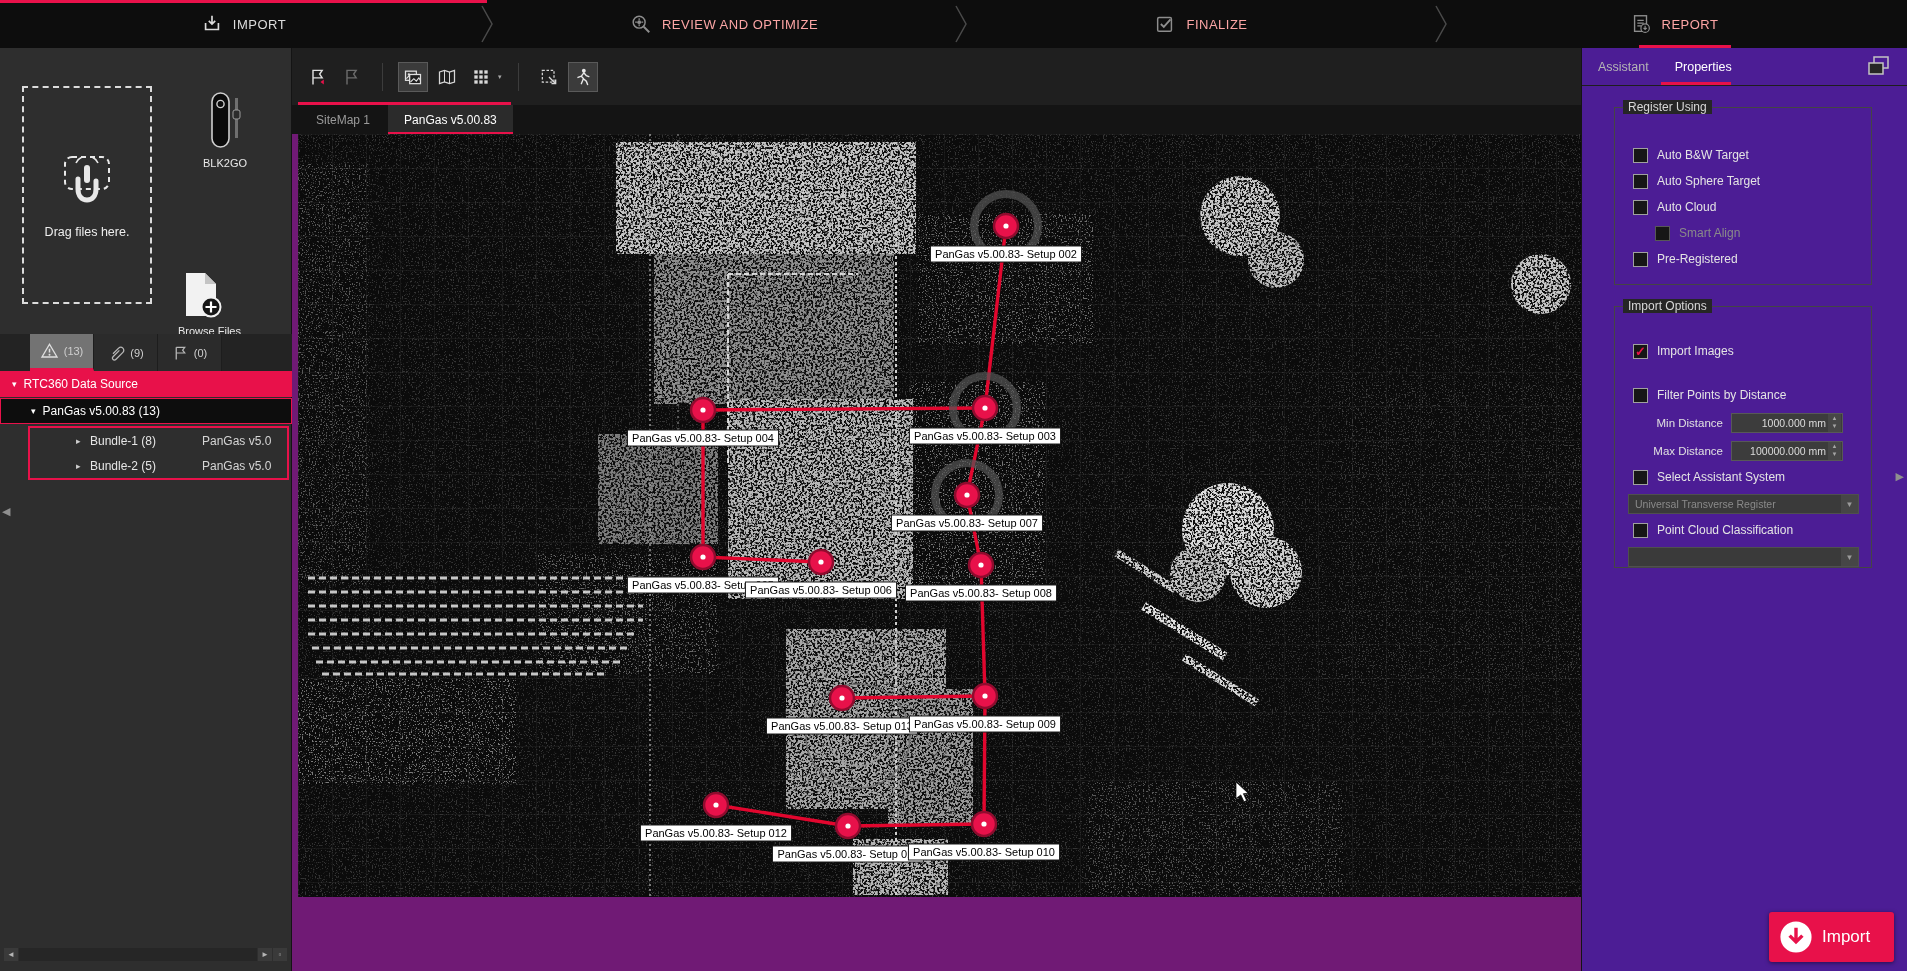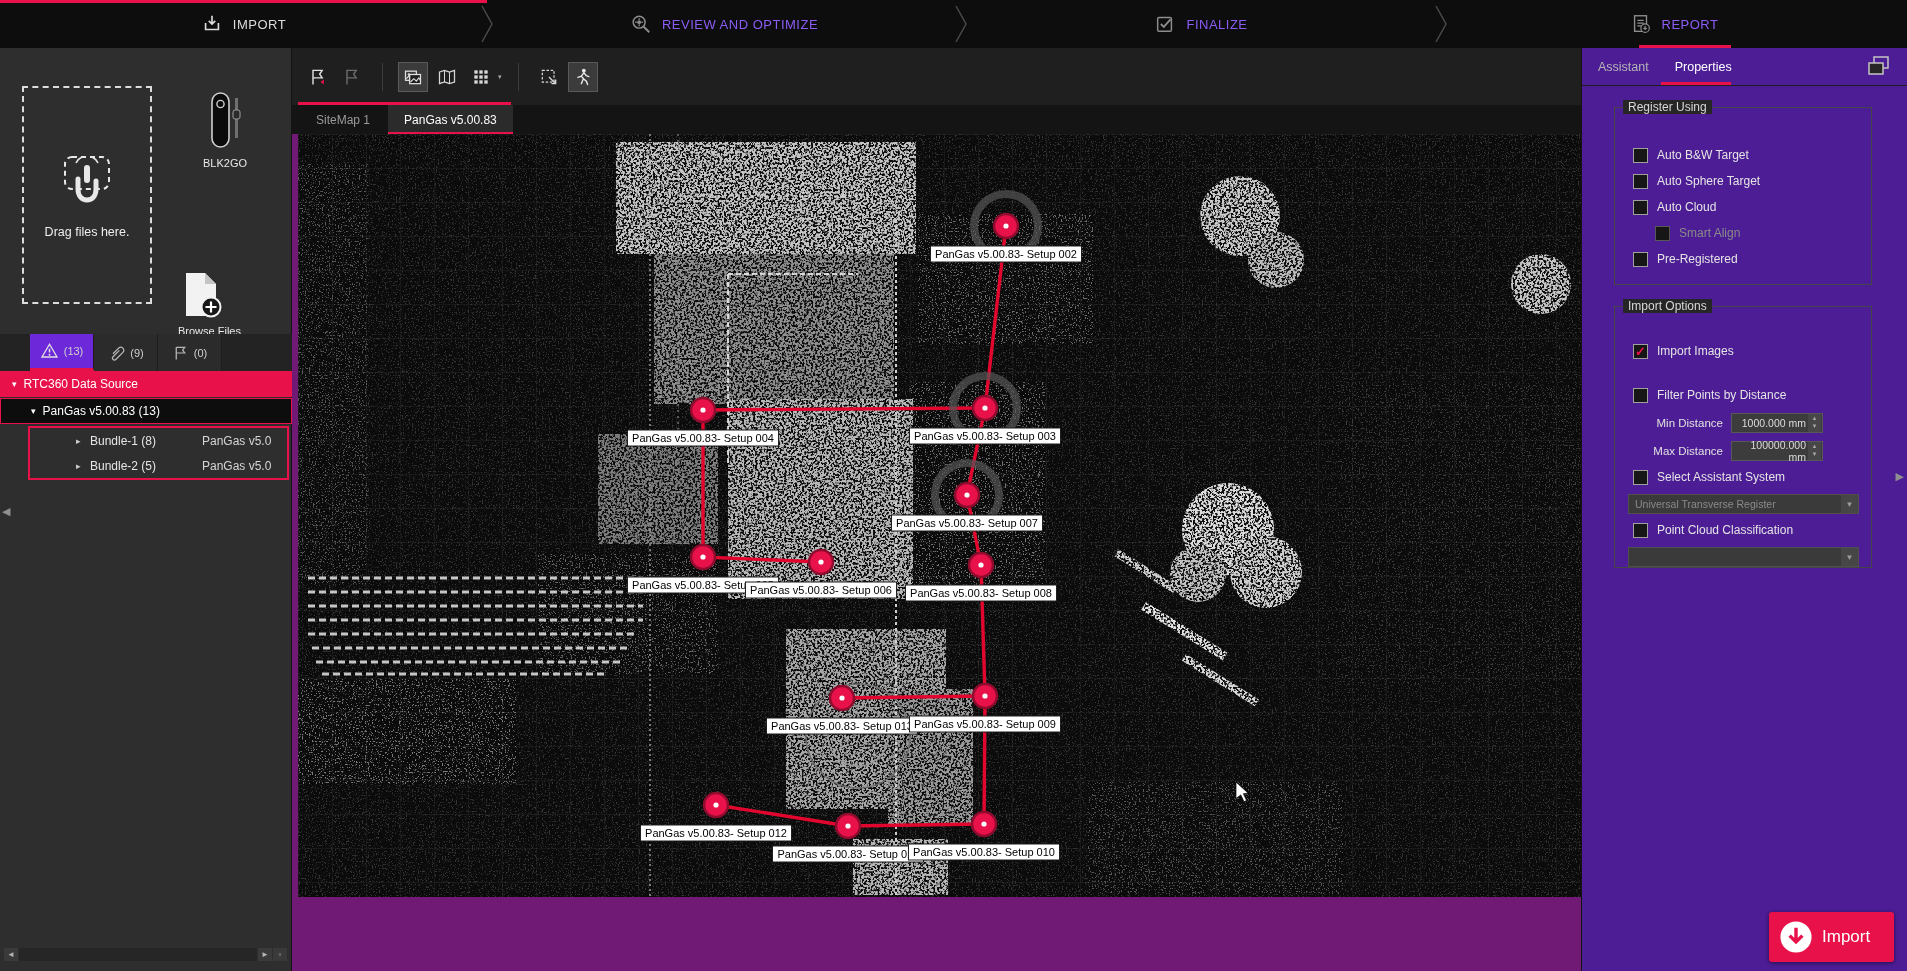--- a/index.html
+++ b/index.html
@@ -2,38 +2,38 @@
 <html><head>
 <meta charset="utf-8">
 <style>
   * { box-sizing: border-box; margin: 0; padding: 0; }
   html,body { width:1907px; height:971px; background:#1a1a1a; font-family:"Liberation Sans", sans-serif; overflow:hidden; }
   .app { position:absolute; inset:0; width:1907px; height:971px; }
 
   
   .topbar { position:absolute; top:0; left:0; width:1907px; height:48px; background:#0d0d0d; display:flex; }
   .step { position:relative; height:48px; display:flex; align-items:center; justify-content:center; gap:10px; }
-  .step-label { font-size:13px; letter-spacing:0.5px; color:#8b5cf6; }
+  .step-label { font-size:13px; letter-spacing:0.5px; color:#fca5a5; }
   .step.active .step-label { color:#dcdcdc; }
   .topbar-active-strip { position:absolute; top:0; left:0; width:487px; height:3px; background:#e8114a; }
   .report-underline { position:absolute; bottom:0; left:1639px; width:92px; height:3px; background:#e8114a; }
   .chev { position:absolute; top:4px; }
 
   
   .left-panel { position:absolute; top:48px; left:0; bottom:0; width:292px; background:#2e2e2e; border-right:1px solid #141414; }
   .drop-zone { position:absolute; left:22px; top:38px; width:130px; height:218px; border:2px dashed #dcdcdc; display:flex; flex-direction:column; align-items:center; justify-content:center; gap:16px; }
   .drop-label { color:#eee; font-size:12.5px; }
   .device-group { position:absolute; left:178px; top:42px; width:94px; display:flex; flex-direction:column; align-items:center; gap:5px; }
   .device-label { color:#e8e8e8; font-size:11px; }
   .browse-group { position:absolute; left:178px; top:222px; width:94px; display:flex; flex-direction:column; align-items:flex-start; gap:5px; }
   .browse-label { color:#e8e8e8; font-size:11px; }
 
   .left-tabs { position:absolute; left:0; top:286px; width:292px; height:37px; background:#232323; display:flex; padding-left:30px; }
   .ltab { width:64px; height:37px; display:flex; align-items:center; justify-content:center; gap:5px; background:#2b2b2b; border-right:1px solid #1d1d1d; }
-  .ltab.active { background:#6d28d9; border-bottom:3px solid #e8114a; }
+  .ltab.active { background:#737373; border-bottom:3px solid #e8114a; }
   .lt-count { color:#cfcfcf; font-size:11px; }
 
   .tree { position:absolute; left:0; top:323px; width:292px; }
   .tree-row { height:26px; display:flex; align-items:center; font-size:12px; color:#fff; }
   .row-root { background:#e8114a; padding-left:12px; gap:7px; }
   .row-project { background:#0d0d0d; border:1px solid #e8114a; padding-left:30px; gap:7px; margin-top:1px; }
   .tri { font-size:9px; color:#fff; }
   .bundle-group { margin:2px 3px 0 28px; border:2px solid #e8114a; }
   .bundle-row { height:25px; display:grid; grid-template-columns:46px 14px 112px 1fr; align-items:center; color:#e6e6e6; font-size:12px; }
   .bundle-row .tri { color:#cfcfcf; grid-column:2; }
@@ -71,21 +71,21 @@
   .g1 { top:59px; height:178px; padding-top:34px; }
   .g2 { top:258px; height:262px; padding-top:31px; }
   .opt-row { display:flex; align-items:center; gap:9px; padding-left:18px; height:26px; }
   .opt-row.indent { padding-left:40px; }
   .opt-label { color:#e4e4e4; font-size:12px; }
   .opt-row.disabled .opt-label { color:#8a8a8a; }
   .cb { width:15px; height:15px; border:1px solid #a0a0a0; background:#161616; display:inline-flex; align-items:center; justify-content:center; font-size:13px; font-weight:bold; color:#e8114a; flex:none; line-height:1; }
   .cb.disabled { border-color:#575757; }
   .num-row { display:flex; align-items:center; height:27px; margin-top:1px; }
   .num-label { width:108px; text-align:right; margin-right:8px; color:#e0e0e0; font-size:11.5px; }
-  .spin { width:92px; height:20px; background:#3c3c3c; border:1px solid #585858; display:flex; align-items:center; position:relative; }
+  .spin { width:112px; height:20px; background:#3c3c3c; border:1px solid #585858; display:flex; align-items:center; position:relative; }
   .spin-val { flex:1; text-align:right; color:#dcdcdc; font-size:10.5px; padding-right:16px; }
   .spin-arrows { position:absolute; right:1px; top:0; bottom:0; width:13px; display:flex; flex-direction:column; align-items:center; justify-content:center; background:#474747; color:#a5a5a5; font-size:6px; line-height:1.2; }
   .dd-row { padding-left:13px; height:26px; display:flex; align-items:center; margin-top:1px; }
   .dropdown { width:231px; height:20px; background:#3a3a3a; border:1px solid #4f4f4f; position:relative; display:flex; align-items:center; }
   .dd-val { color:#8a8a8a; font-size:10.5px; padding-left:6px; white-space:nowrap; overflow:hidden; }
   .dd-caret { position:absolute; right:0; top:0; bottom:0; width:17px; background:#464646; color:#9a9a9a; font-size:8px; display:flex; align-items:center; justify-content:center; }
   .mt18 { margin-top:18px; }
 
   
   .import-btn { position:absolute; right:13px; bottom:9px; width:125px; height:50px; background:#e8114a; border-radius:3px; display:flex; align-items:center; gap:9px; padding-left:10px; box-shadow:0 1px 4px rgba(0,0,0,.5); }

